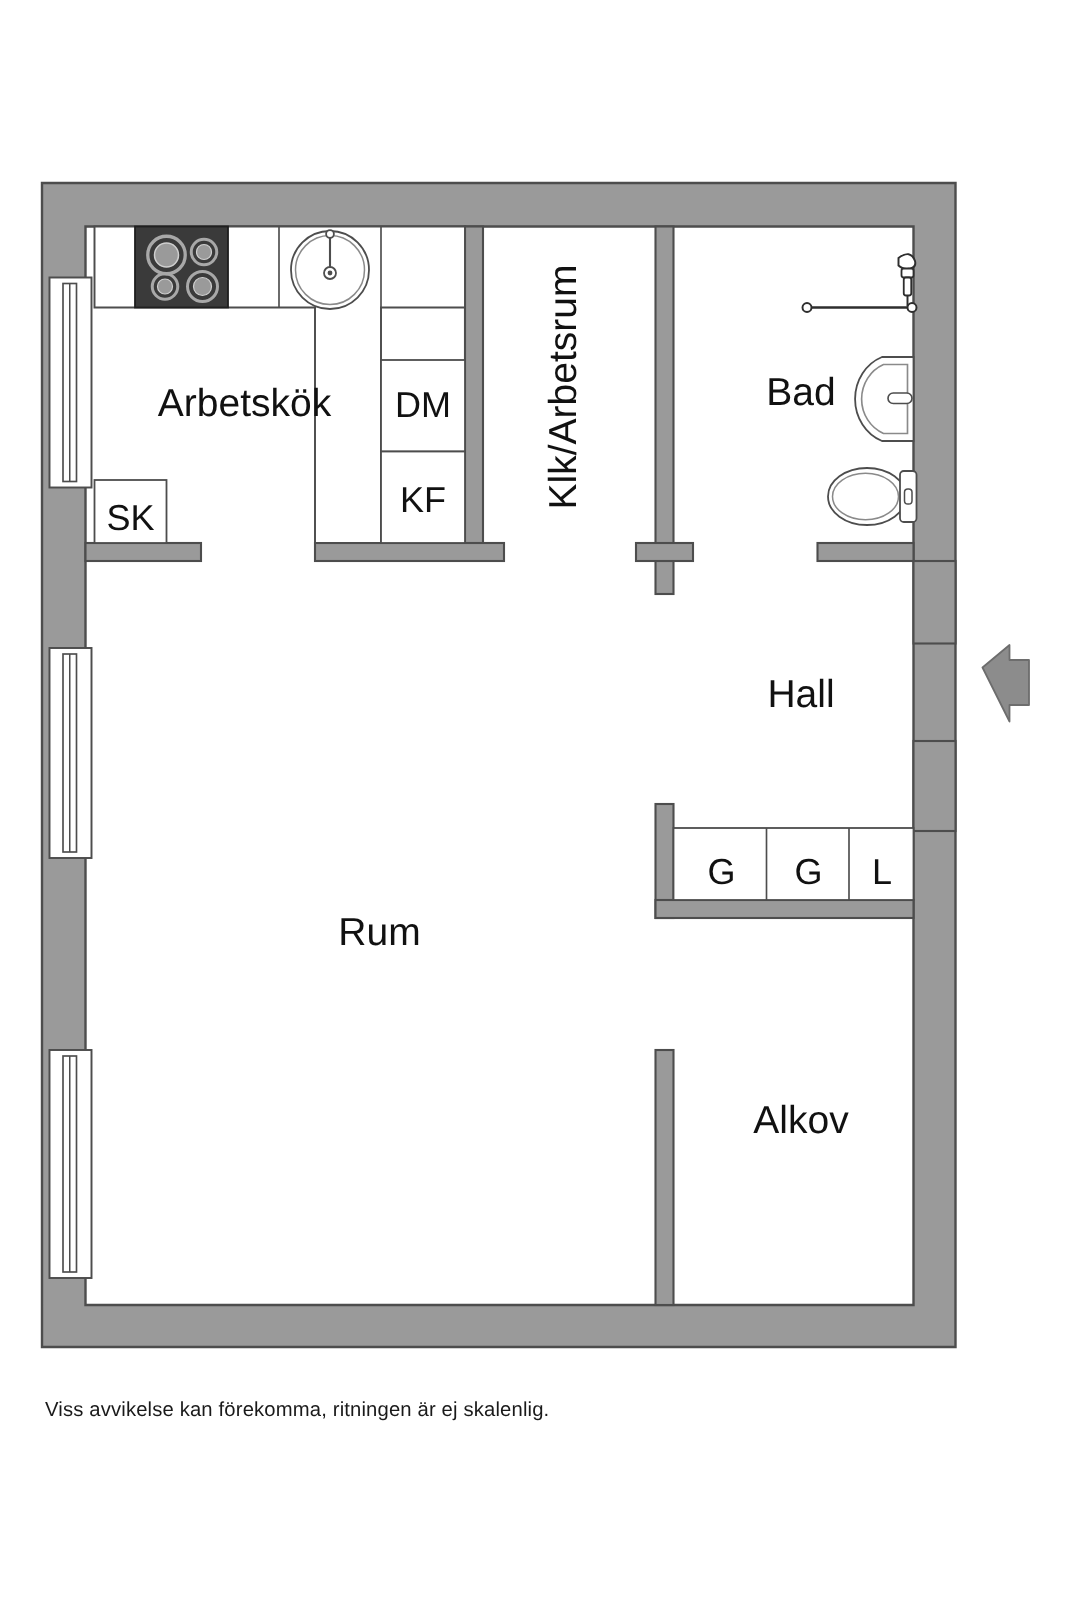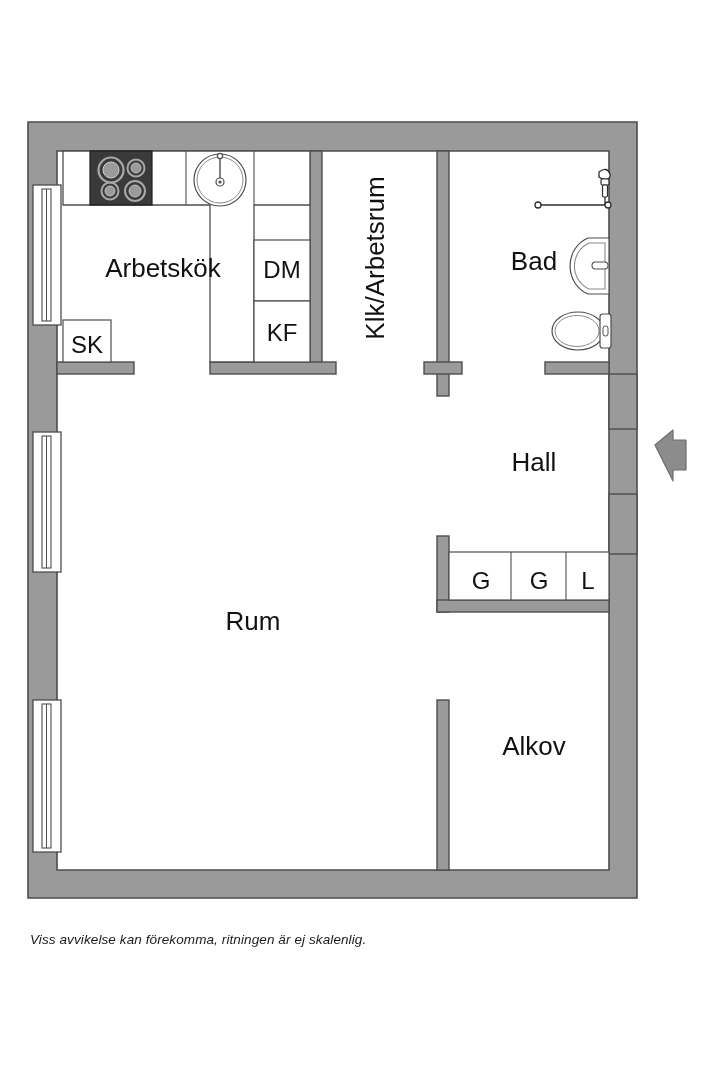--- a/index.html
+++ b/index.html
@@ -23,21 +23,20 @@
   }
   .caption {
     position: absolute;
     left: 30px;
     top: 932px;
     font-family: "Liberation Sans", sans-serif;
     font-size: 13.5px;
     color: #1a1a1a;
     letter-spacing: 0.1px;
     white-space: nowrap;
-    font-style: italic;
   }
   
 </style>
 </head>
 <body>
 
 <svg id="floorplan" viewBox="0 0 720 1080">
 
   <g>
 

